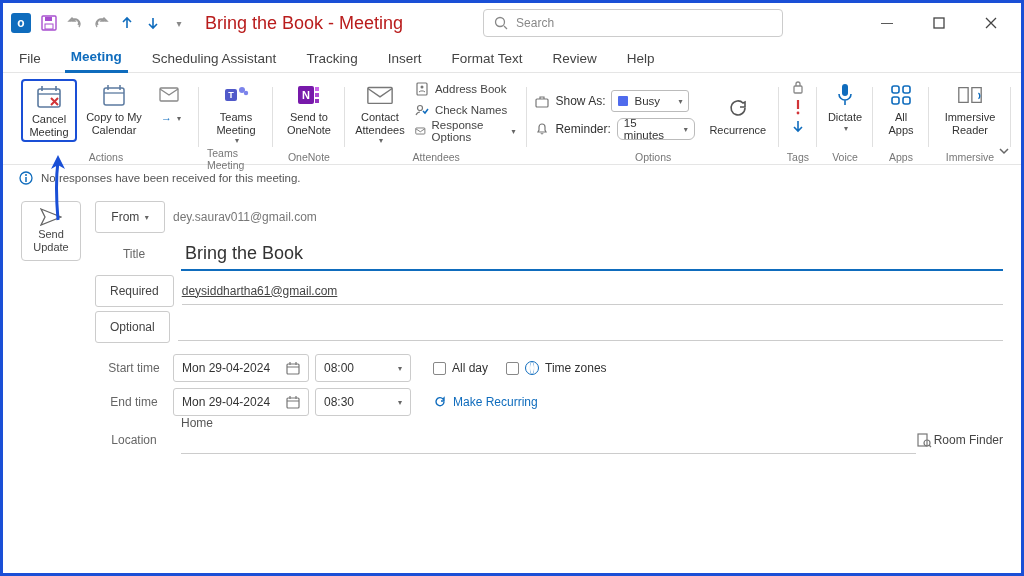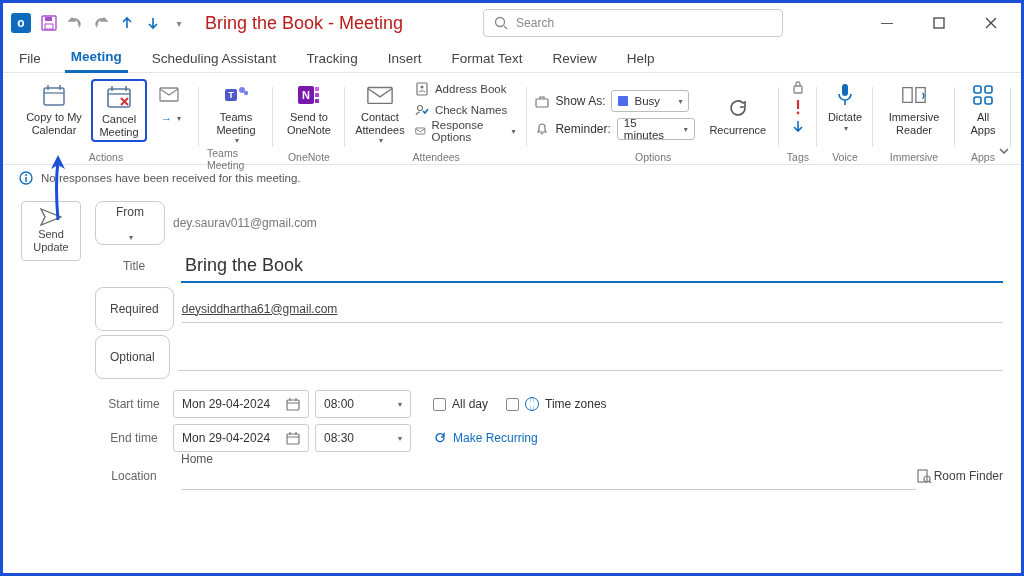--- a/index.html
+++ b/index.html
@@ -30,21 +30,21 @@
   .caret { font-size: 8px; color: #666; margin-left: 2px; }
   .highlight-box { border: 2px solid #1a4fd6; border-radius: 4px; }
   .arrow-annot { position: absolute; top: 82px; left: 40px; pointer-events: none; }
   .info-bar { display: flex; align-items: center; gap: 8px; padding: 6px 16px; font-size: 11.5px; color: #555; }
   .info-bar .ico { color: #0f6cbd; }
   .form-area { display: flex; padding: 10px 18px; gap: 14px; }
   .send-btn { width: 60px; height: 60px; border: 1px solid #ccc; border-radius: 4px; display: flex; flex-direction: column; align-items: center; justify-content: center; gap: 2px; font-size: 11px; color: #444; cursor: pointer; line-height: 1.15; }
   .form-grid { flex: 1; display: flex; flex-direction: column; gap: 4px; }
   .form-row { display: flex; align-items: center; min-height: 30px; }
   .row-label { width: 78px; text-align: center; font-size: 12px; color: #666; }
-  .field-btn { border: 1px solid #ccc; background: #fff; border-radius: 8px; height: 44px; padding: 0 14px; display: flex; align-items: center; justify-content: center; font-size: 12px; color: #444; cursor: pointer; min-width: 70px; flex-direction: column; }
+  .field-btn { border: 1px solid #ccc; background: #fff; border-radius: 3px; height: 32px; padding: 0 14px; display: flex; align-items: center; justify-content: center; font-size: 12px; color: #444; cursor: pointer; min-width: 70px; }
   .field-input { flex: 1; border: none; border-bottom: 1px solid #ccc; height: 28px; padding: 0 4px; font-size: 13px; color: #333; margin-left: 8px; }
   .title-input { font-size: 18px; font-weight: 400; height: 34px; }
   .underline-field { flex: 1; border-bottom: 1px solid #ccc; height: 28px; display: flex; align-items: center; margin-left: 8px; font-size: 12px; }
   .email-link { color: #444; text-decoration: underline; }
   .date-box { width: 136px; height: 28px; border: 1px solid #ccc; border-radius: 3px; display: flex; align-items: center; padding: 0 8px; font-size: 12px; color: #333; gap: 12px; justify-content: space-between; }
   .time-box { width: 96px; height: 28px; border: 1px solid #ccc; border-radius: 3px; display: flex; align-items: center; padding: 0 8px; font-size: 12px; color: #333; justify-content: space-between; margin-left: 6px; }
   .chk { width: 13px; height: 13px; border: 1px solid #888; border-radius: 2px; }
   .ribbon-select { height: 22px; border: 1px solid #bbb; border-radius: 3px; padding: 0 6px; display: flex; align-items: center; font-size: 11.5px; background: #fff; gap: 6px; }
   .room-finder { margin-left: auto; display: flex; align-items: center; gap: 2px; color: #444; font-size: 12px; cursor: pointer; }
   .recurring-link { display: flex; align-items: center; gap: 6px; color: #0f6cbd; font-size: 12px; cursor: pointer; margin-left: 22px; }
@@ -119,40 +119,40 @@
   <div class="tab">Insert</div>
   <div class="tab">Format Text</div>
   <div class="tab">Review</div>
   <div class="tab">Help</div>
 </div>
 
 <div class="ribbon">
 
   <div class="ribbon-group">
     <div class="group-body">
-      <div class="big-btn wide">
-        <div class="ico">
-          <svg width="28" height="28" viewBox="0 0 28 28">
-              <rect x="4" y="7" width="20" height="17" rx="2" fill="none" stroke="#5b7aa0" stroke-width="1.5"></rect>
-              <path d="M4 12h20" stroke="#5b7aa0" stroke-width="1.3"></path>
-              <path d="M8 4v5M20 4v5" stroke="#5b7aa0" stroke-width="1.5"></path>
-            </svg>
-        </div>
-        <span>Copy to My Calendar</span>
-      </div>
       <div class="big-btn highlight-box">
         <div class="ico">
           <svg width="28" height="28" viewBox="0 0 28 28">
               <rect x="3" y="6" width="22" height="18" rx="2" fill="none" stroke="#5b7aa0" stroke-width="1.6"></rect>
               <path d="M3 11h22" stroke="#5b7aa0" stroke-width="1.4"></path>
               <path d="M7 3v5M21 3v5" stroke="#5b7aa0" stroke-width="1.6"></path>
               <path d="M16 15l7 7M23 15l-7 7" stroke="#d13438" stroke-width="2"></path>
             </svg>
         </div>
         <span>Cancel Meeting</span>
+      </div>
+      <div class="big-btn wide">
+        <div class="ico">
+          <svg width="28" height="28" viewBox="0 0 28 28">
+              <rect x="4" y="7" width="20" height="17" rx="2" fill="none" stroke="#5b7aa0" stroke-width="1.5"></rect>
+              <path d="M4 12h20" stroke="#5b7aa0" stroke-width="1.3"></path>
+              <path d="M8 4v5M20 4v5" stroke="#5b7aa0" stroke-width="1.5"></path>
+            </svg>
+        </div>
+        <span>Copy to My Calendar</span>
       </div>
       <div class="big-btn narrow">
         <div class="ico">
           <svg width="26" height="20" viewBox="0 0 26 20">
               <rect x="2" y="3" width="18" height="13" rx="1" fill="none" stroke="#888" stroke-width="1.3"></rect>
               <path d="M2 4l9 6 9-6" fill="none" stroke="#888" stroke-width="1.3"></path>
             </svg>
         </div>
         <span style="color:#0f6cbd">→ <span class="caret">▾</span></span>
       </div>
@@ -252,21 +252,21 @@
             <span>Busy</span>
             <span class="caret" style="margin-left:auto">▾</span>
           </div>
         </div>
         <div style="display:flex;align-items:center;gap:6px;">
           <svg width="14" height="14" viewBox="0 0 14 14">
               <path d="M7 2a3 3 0 0 1 3 3v3l1 2H3l1-2V5a3 3 0 0 1 3-3z" fill="none" stroke="#777" stroke-width="1.2"></path>
               <path d="M6 11a1 1 0 0 0 2 0" fill="none" stroke="#777"></path>
             </svg>
           <span>Reminder:</span>
-          <div class="ribbon-select" style="width:78px;">
+          <div class="ribbon-select" style="width:78px;border-radius:6px;">
             <span>15 minutes</span>
             <span class="caret" style="margin-left:auto">▾</span>
           </div>
         </div>
       </div>
       <div class="big-btn wide" style="margin-left:6px;">
         <div class="ico">
           <svg width="26" height="26" viewBox="0 0 26 26">
               <path d="M20 13a7 7 0 1 1-2-5l2-1v5h-5" fill="none" stroke="#555" stroke-width="1.6"></path>
             </svg>
@@ -303,52 +303,52 @@
           <svg width="22" height="26" viewBox="0 0 22 26">
               <rect x="8" y="2" width="6" height="12" rx="3" fill="#0f6cbd"></rect>
               <path d="M5 12a6 6 0 0 0 12 0M11 18v5" fill="none" stroke="#0f6cbd" stroke-width="1.6"></path>
             </svg>
         </div>
         <span>Dictate</span>
           <span class="caret">▾</span>
       </div>
     </div>
     <div class="group-label">Voice</div>
-  </div>
-
-  <div class="ribbon-group" style="border-right:none;">
-    <div class="group-body">
-      <div class="big-btn wide">
-        <div class="ico">
-          <svg width="30" height="24" viewBox="0 0 30 24">
-              <path d="M3 4h10v16H3zM17 4h10v16H17z" fill="none" stroke="#777" stroke-width="1.4"></path>
-              <path d="M24 10c2 1 2 5 0 6" fill="none" stroke="#0f6cbd" stroke-width="1.5"></path>
-            </svg>
-        </div>
-        <span>Immersive Reader</span>
-      </div>
-    </div>
-    <div class="group-label">Immersive</div>
   </div>
 
   <div class="ribbon-group">
     <div class="group-body">
       <div class="big-btn narrow">
         <div class="ico">
           <svg width="24" height="24" viewBox="0 0 24 24">
               <rect x="3" y="3" width="7" height="7" rx="2" fill="none" stroke="#0f6cbd" stroke-width="1.6"></rect>
               <rect x="14" y="3" width="7" height="7" rx="2" fill="none" stroke="#0f6cbd" stroke-width="1.6"></rect>
               <rect x="3" y="14" width="7" height="7" rx="2" fill="none" stroke="#0f6cbd" stroke-width="1.6"></rect>
               <rect x="14" y="14" width="7" height="7" rx="2" fill="none" stroke="#0f6cbd" stroke-width="1.6"></rect>
             </svg>
         </div>
         <span>All Apps</span>
       </div>
     </div>
     <div class="group-label">Apps</div>
+  </div>
+
+  <div class="ribbon-group" style="border-right:none;">
+    <div class="group-body">
+      <div class="big-btn wide">
+        <div class="ico">
+          <svg width="30" height="24" viewBox="0 0 30 24">
+              <path d="M3 4h10v16H3zM17 4h10v16H17z" fill="none" stroke="#777" stroke-width="1.4"></path>
+              <path d="M24 10c2 1 2 5 0 6" fill="none" stroke="#0f6cbd" stroke-width="1.5"></path>
+            </svg>
+        </div>
+        <span>Immersive Reader</span>
+      </div>
+    </div>
+    <div class="group-label">Immersive</div>
   </div>
 
   <div class="ribbon-expand">
     <svg width="14" height="14" viewBox="0 0 14 14">
         <path d="M3 5l4 4 4-4" fill="none" stroke="#666" stroke-width="1.5"></path>
       </svg>
   </div>
 
   <svg class="arrow-annot" width="30" height="70" viewBox="0 0 30 70">
     <path d="M15 65 Q 12 30 15 6" fill="none" stroke="#1a4fd6" stroke-width="3"></path>

